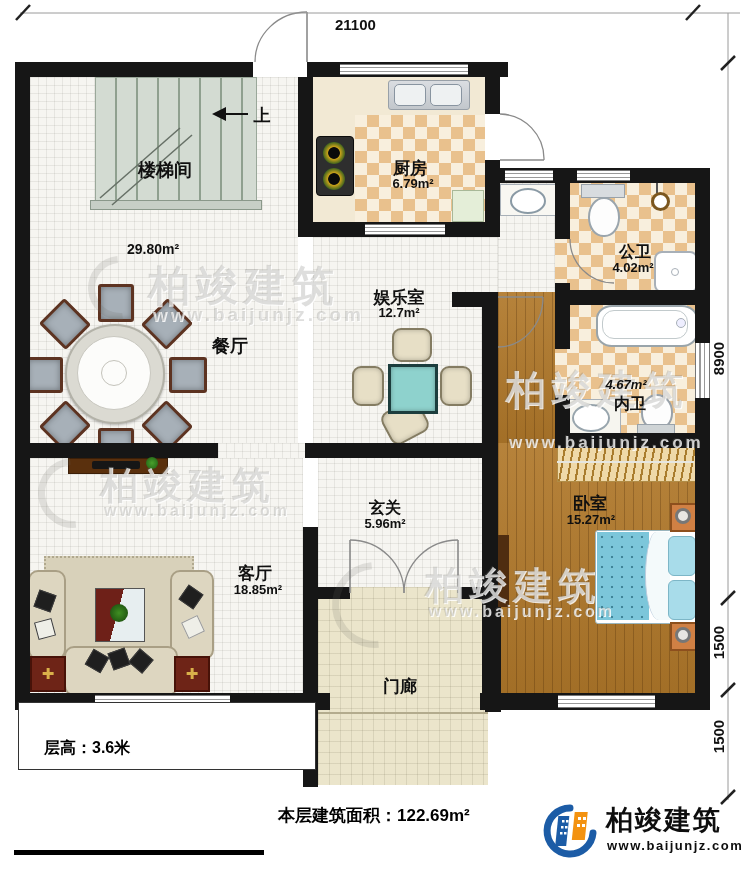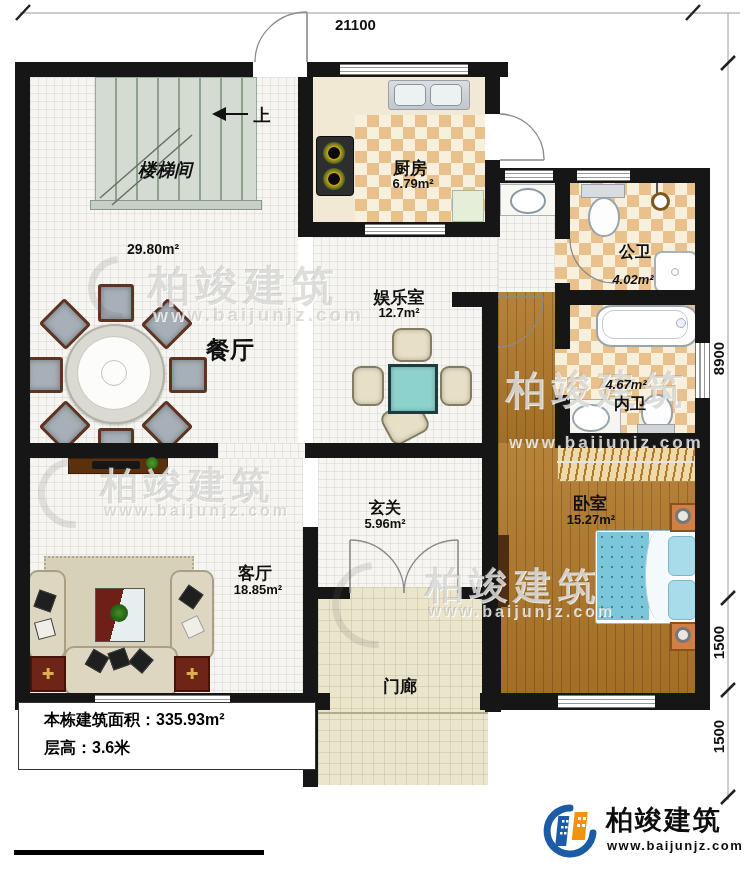--- a/index.html
+++ b/index.html
@@ -200,29 +200,29 @@
     <line x1="721" y1="605" x2="735" y2="591" stroke="#222" stroke-width="2.5"></line>
     <line x1="721" y1="697" x2="735" y2="683" stroke="#222" stroke-width="2.5"></line>
     <line x1="721" y1="804" x2="735" y2="790" stroke="#222" stroke-width="2.5"></line>
   </svg>
 
   <div class="abs dim" style="left:335px;top:16px;">21100</div>
   <div class="abs dim dim-v" style="left:695px;top:350px;width:46px;text-align:center;">8900</div>
   <div class="abs dim dim-v" style="left:695px;top:634px;width:46px;text-align:center;">1500</div>
   <div class="abs dim dim-v" style="left:695px;top:728px;width:46px;text-align:center;">1500</div>
 
-  <div class="abs rlabel" style="left:115px;top:158px;width:100px;font-size:18px;font-style:italic;">楼梯间</div>
+  <div class="abs rlabel" style="left:115px;top:158px;width:100px;font-size:18px;">楼梯间</div>
   <div class="abs alabel" style="left:103px;top:241px;width:100px;font-size:14px;">29.80m²</div>
-  <div class="abs rlabel" style="left:180px;top:334px;width:100px;font-size:24px;">餐厅</div>
+  <div class="abs rlabel" style="left:180px;top:334px;width:100px;font-size:18px;">餐厅</div>
   <div class="abs rlabel" style="left:360px;top:157px;width:100px;font-size:17px;">厨房</div>
   <div class="abs alabel" style="left:363px;top:176px;width:100px;">6.79m²</div>
   <div class="abs rlabel" style="left:349px;top:286px;width:100px;font-size:17px;">娱乐室</div>
   <div class="abs alabel" style="left:349px;top:305px;width:100px;">12.7m²</div>
   <div class="abs rlabel" style="left:585px;top:242px;width:100px;font-size:16px;">公卫</div>
-  <div class="abs alabel" style="left:583px;top:272px;width:100px;font-style:italic;">4.02m²</div>
+  <div class="abs alabel" style="left:583px;top:260px;width:100px;">4.02m²</div>
   <div class="abs rlabel" style="left:580px;top:358px;width:100px;font-size:16px;margin-top:36px;">内卫</div>
   <div class="abs alabel" style="left:576px;top:377px;width:100px;font-style:italic;">4.67m²</div>
   <div class="abs rlabel" style="left:335px;top:498px;width:100px;font-size:16px;">玄关</div>
   <div class="abs alabel" style="left:335px;top:516px;width:100px;">5.96m²</div>
   <div class="abs rlabel" style="left:540px;top:492px;width:100px;font-size:17px;">卧室</div>
   <div class="abs alabel" style="left:541px;top:512px;width:100px;">15.27m²</div>
   <div class="abs rlabel" style="left:205px;top:562px;width:100px;font-size:17px;">客厅</div>
   <div class="abs alabel" style="left:208px;top:582px;width:100px;">18.85m²</div>
   <div class="abs rlabel" style="left:350px;top:675px;width:100px;font-size:17px;">门廊</div>
   <div class="abs rlabel" style="left:250px;top:104px;width:24px;font-size:17px;">上</div>
@@ -233,25 +233,25 @@
   <div class="abs wm-swoosh" style="left:38px;top:458px;width:56px;height:56px;z-index:7;"></div>
   <div class="abs wm wm-big" style="left:100px;top:460px;font-size:38px;">柏竣建筑</div>
   <div class="abs wm wm-url" style="left:104px;top:502px;font-size:16px;">www.baijunjz.com</div>
   <div class="abs wm wm-big" style="left:505px;top:362px;font-size:40px;">柏竣建筑</div>
   <div class="abs wm wm-url" style="left:508px;top:432px;font-size:17px;">www.baijunjz.com</div>
   <div class="abs wm-swoosh" style="left:332px;top:562px;width:72px;height:72px;z-index:7;"></div>
   <div class="abs wm wm-big" style="left:425px;top:560px;font-size:38px;">柏竣建筑</div>
   <div class="abs wm wm-url" style="left:428px;top:602px;font-size:16px;">www.baijunjz.com</div>
 
   <div class="abs" style="left:18px;top:702px;width:296px;height:66px;background:#fff;border:1px solid #333;z-index:8;"></div>
-  <div class="abs infoline" style="left:44px;top:710px;z-index:9;">本栋建筑面积：335.93m²</div>
   <div class="abs infoline" style="left:44px;top:738px;z-index:9;">层高：3.6米</div>
 
   <div class="abs" style="left:14px;top:850px;width:250px;height:5px;background:#000;z-index:9;"></div>
 
+  <div class="abs infoline" style="left:278px;top:804px;font-size:17px;">本层建筑面积：122.69m²</div>
 
   <svg class="abs" style="left:540px;top:800px;z-index:9;" width="60" height="62" viewBox="0 0 60 62">
     <path d="M30 8 A23 23 0 1 0 53 33" fill="none" stroke="#1c5ca6" stroke-width="7" stroke-linecap="round"></path>
     <rect x="20" y="16" width="11" height="30" fill="#1c5ca6" transform="skewX(-6)"></rect>
     <rect x="36" y="12" width="13" height="28" fill="#f39210" transform="skewX(-6)"></rect>
     <g fill="#ffffff">
       <rect x="22" y="20" width="2.5" height="2.5"></rect>
         <rect x="26" y="20" width="2.5" height="2.5"></rect>
       <rect x="21" y="26" width="2.5" height="2.5"></rect>
         <rect x="25" y="26" width="2.5" height="2.5"></rect>

